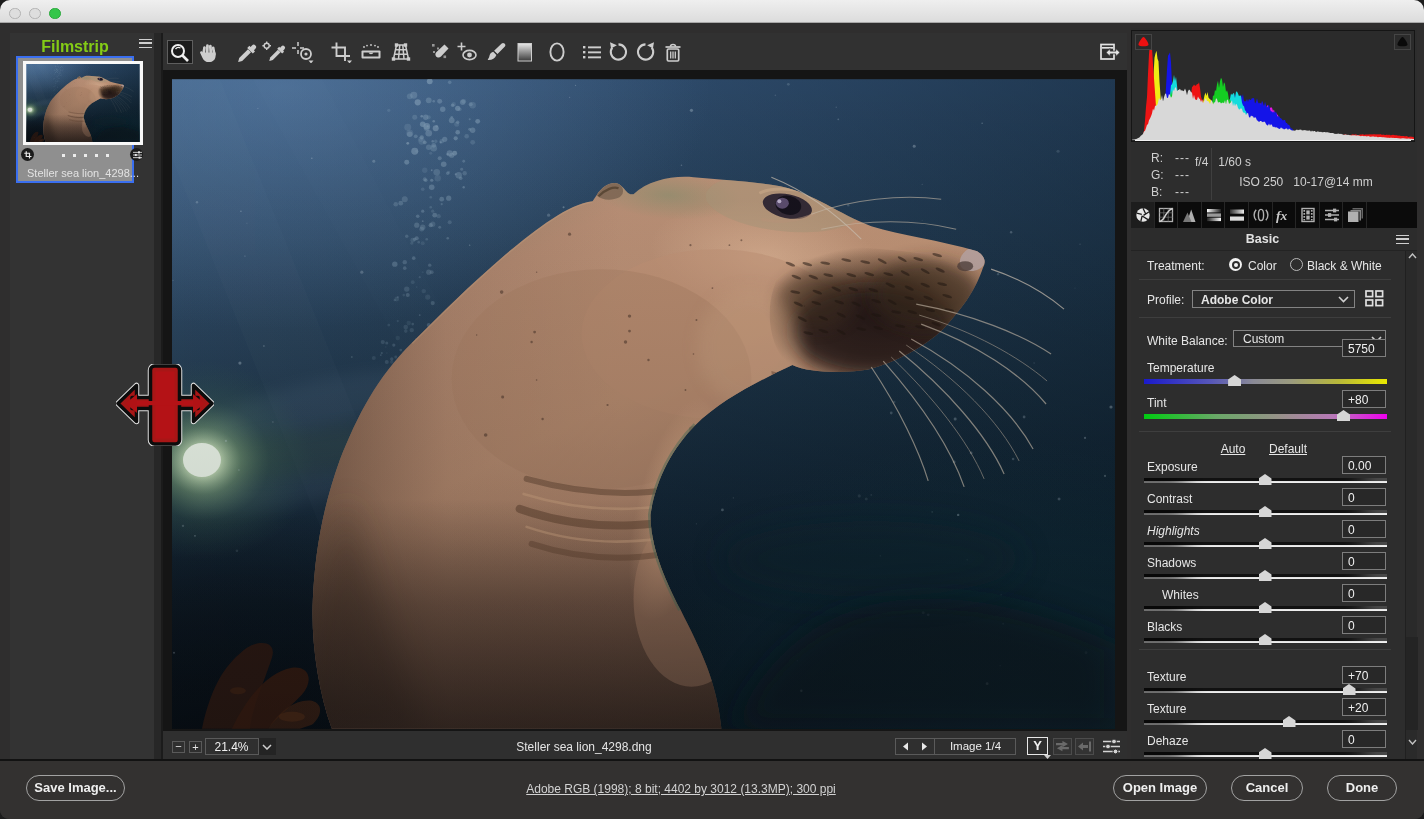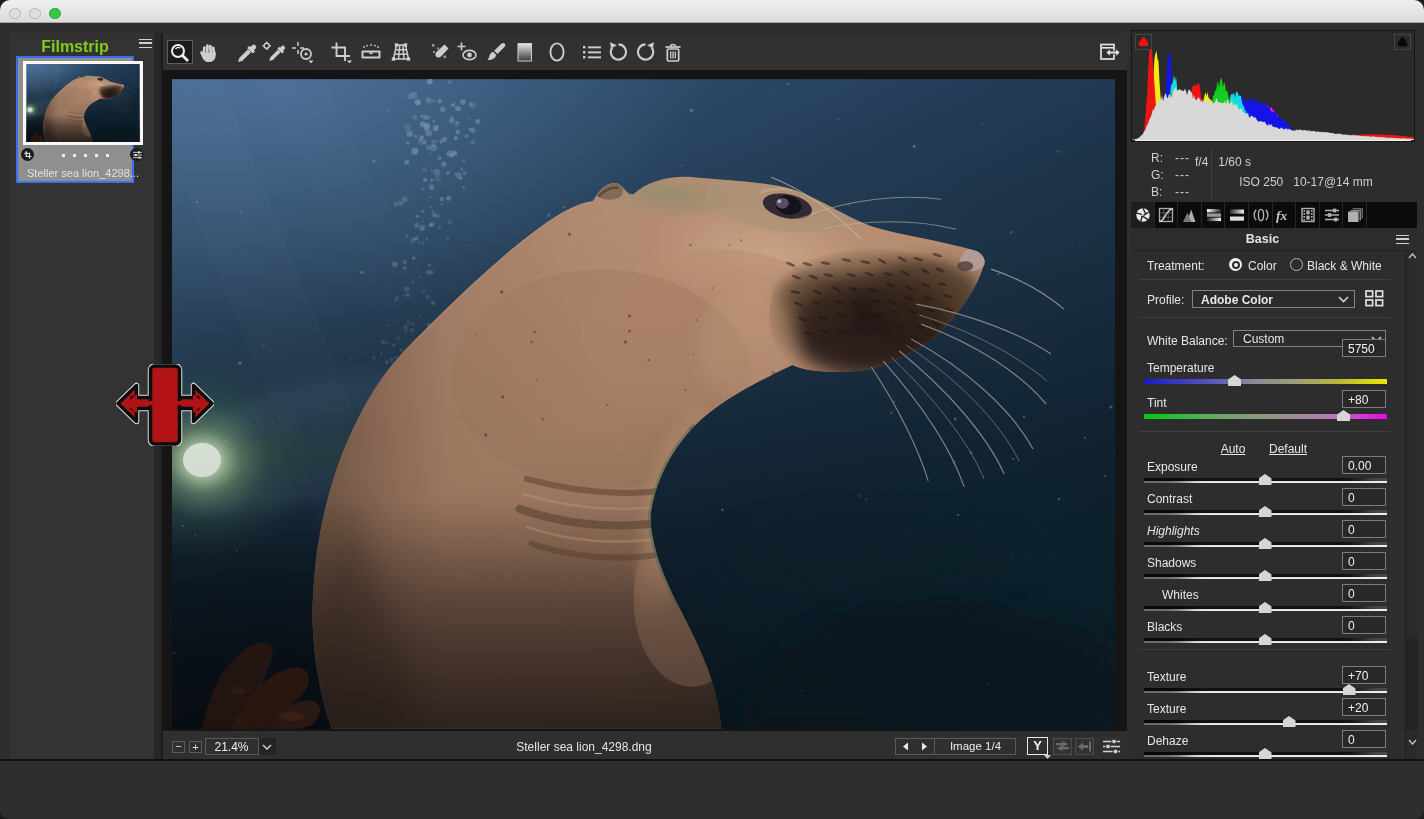--- a/index.html
+++ b/index.html
@@ -455,20 +455,27 @@
         <svg style="position:absolute;left:2px;top:2px;" width="9" height="6" viewBox="0 0 9 6">
           <path d="M1 5 L4.5 1 L8 5" stroke="#c2c2c2" stroke-width="1.4" fill="none"></path>
         </svg>
         <div style="position:absolute;left:0px;top:386px;width:12px;height:93px;background:#242424;"></div>
         <svg style="position:absolute;left:2px;top:488px;" width="9" height="6" viewBox="0 0 9 6">
           <path d="M1 1 L4.5 5 L8 1" stroke="#c2c2c2" stroke-width="1.4" fill="none"></path>
         </svg>
       </div>
   </div>
 
+  <div id="bottombar">
+    <div class="pill" style="left:26px; top:14px; width:99px; padding-top:4px;">Save Image...</div>
+    <div id="rgblink">Adobe RGB (1998); 8 bit; 4402 by 3012 (13.3MP); 300 ppi</div>
+    <div class="pill" style="left:1113px; top:14px; width:94px; padding-top:4px;">Open Image</div>
+    <div class="pill" style="left:1231px; top:14px; width:72px; padding-top:4px;">Cancel</div>
+    <div class="pill" style="left:1327px; top:14px; width:70px; padding-top:4px;">Done</div>
+  </div>
 
   <svg id="cursor" style="position:absolute; left:116px; top:364px;" width="98" height="82" viewBox="0 0 98 82">
 <g stroke="#dedede" stroke-width="5.5" fill="#0d0d0d" stroke-linejoin="round">
  <path d="M20.5 21.5 L20.5 57.5 L2 39.5 Z"></path>
  <path d="M77.5 21.5 L77.5 57.5 L96 39.5 Z"></path>
  <rect x="16" y="33.5" width="66" height="11"></rect>
  <rect x="34.5" y="2" width="29" height="78" rx="4"></rect>
 </g>
 <g stroke="#0c0c0c" stroke-width="3.5" fill="#a81616" stroke-linejoin="round">
  <path d="M20.5 21.5 L20.5 57.5 L2 39.5 Z"></path>

